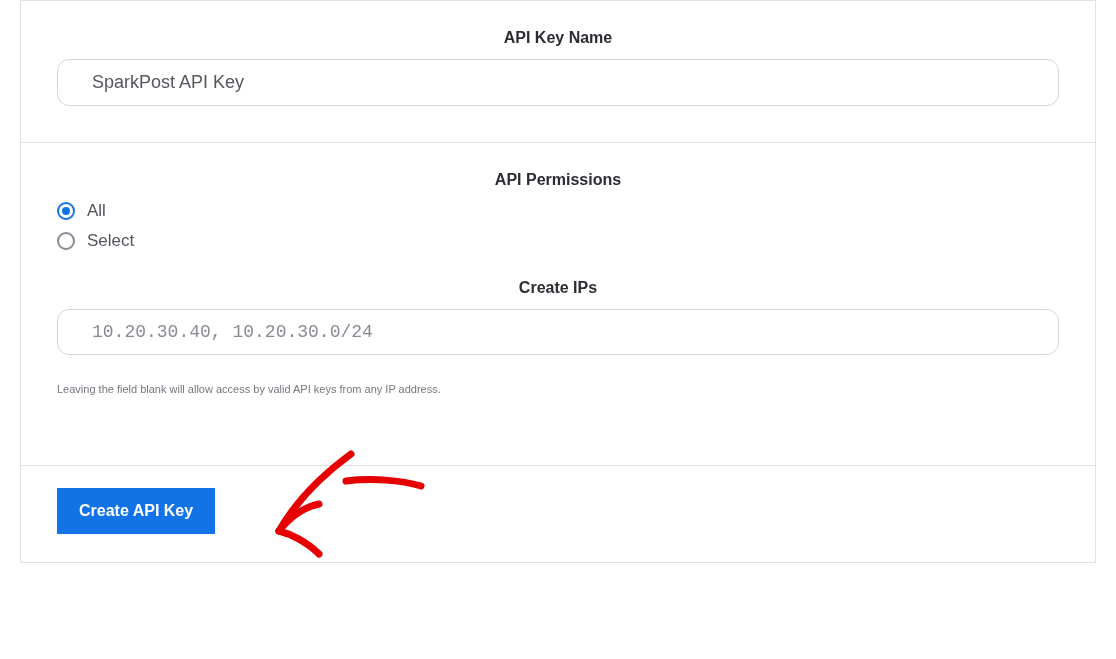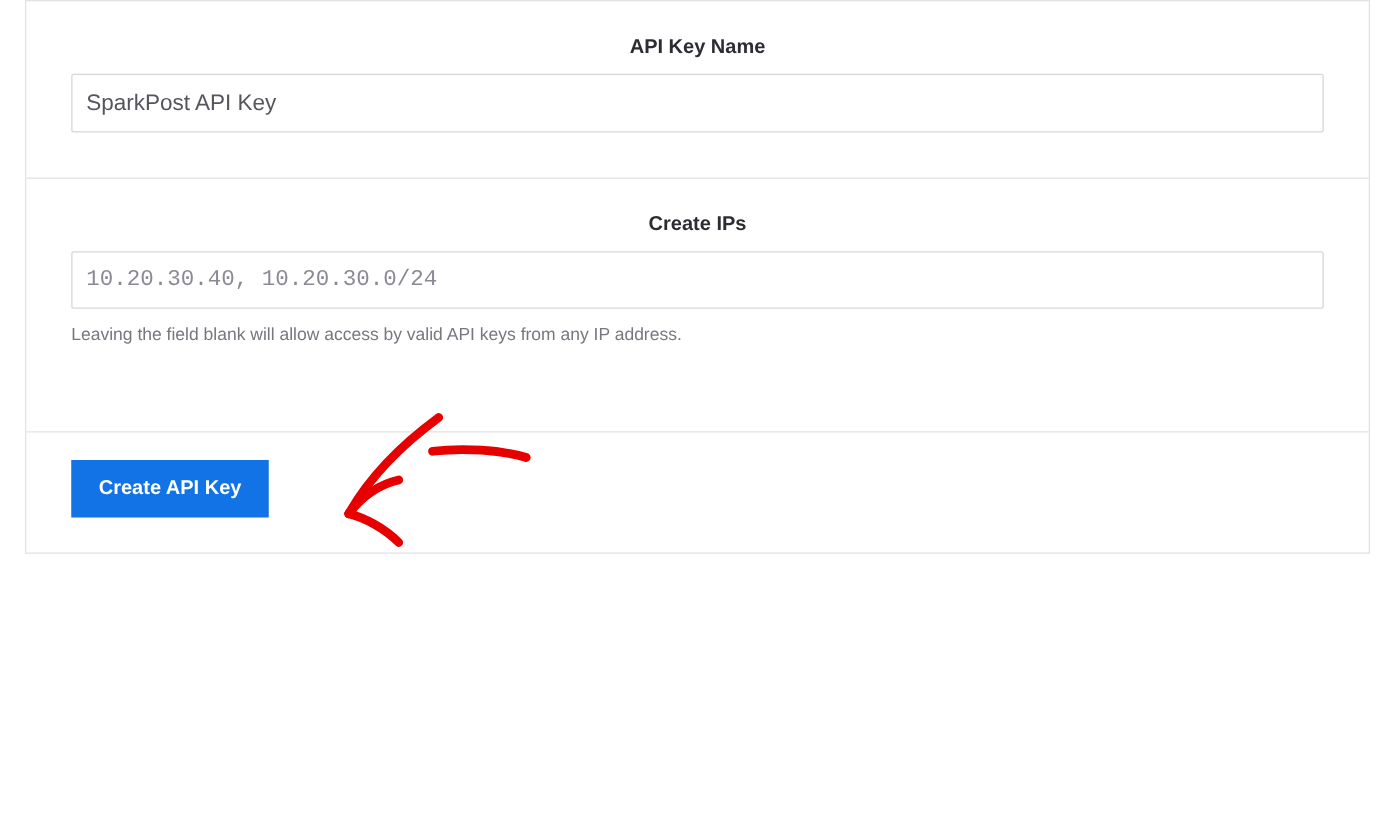--- a/index.html
+++ b/index.html
@@ -28,25 +28,25 @@
     .field-label {
       font-size: 16px;
       font-weight: 600;
       color: #2c2c33;
       margin-bottom: 12px;
       display: block;
       text-align: center;
     }
     .text-input {
       width: 100%;
-      padding: 12px 11px;
+      padding: 12px 34px;
       font-size: 18px;
       color: #55555e;
       border: 1px solid #d5d5dc;
-      border-radius: 2px;
+      border-radius: 12px;
       background: #ffffff;
       font-family: inherit;
     }
     .text-input::placeholder {
       color: #8a8a94;
     }
     .radio-group {
       margin-top: 4px;
     }
     .radio-row {
@@ -82,23 +82,23 @@
       color: #55555e;
     }
     .permissions-block {
       margin-bottom: 28px;
     }
     .allowed-ips-block .text-input {
       color: #14532d;
       font-family: Liberation Mono, monospace;
     }
     .help-text {
-      font-size: 14px;
+      font-size: 11px;
       color: #77777f;
-      margin-top: 12px;
+      margin-top: 28px;
     }
     .button-section {
       padding: 22px 36px 28px 36px;
       position: relative;
       margin-top: 34px;
     }
     .primary-btn {
       background: #1273e6;
       color: #ffffff;
       font-size: 16px;
@@ -120,20 +120,33 @@
 
 <div class="container">
 
   <div class="section">
     <label class="field-label">API Key Name</label>
     <input type="text" class="text-input" value="SparkPost API Key" style="">
   </div>
 
   <div class="section section-divider">
 
+    <div class="permissions-block">
+      <div class="field-label">API Permissions</div>
+      <div class="radio-group">
+        <div class="radio-row">
+          <span class="radio-circle selected"></span>
+          <span class="radio-label">All</span>
+        </div>
+        <div class="radio-row">
+          <span class="radio-circle"></span>
+          <span class="radio-label">Select</span>
+        </div>
+      </div>
+    </div>
 
     <div class="allowed-ips-block">
       <label class="field-label">Create IPs</label>
       <input type="text" class="text-input" placeholder="10.20.30.40, 10.20.30.0/24" style="">
       <div class="help-text">Leaving the field blank will allow access by valid API keys from any IP address.</div>
     </div>
 
   </div>
 
   <div class="button-section section-divider">

